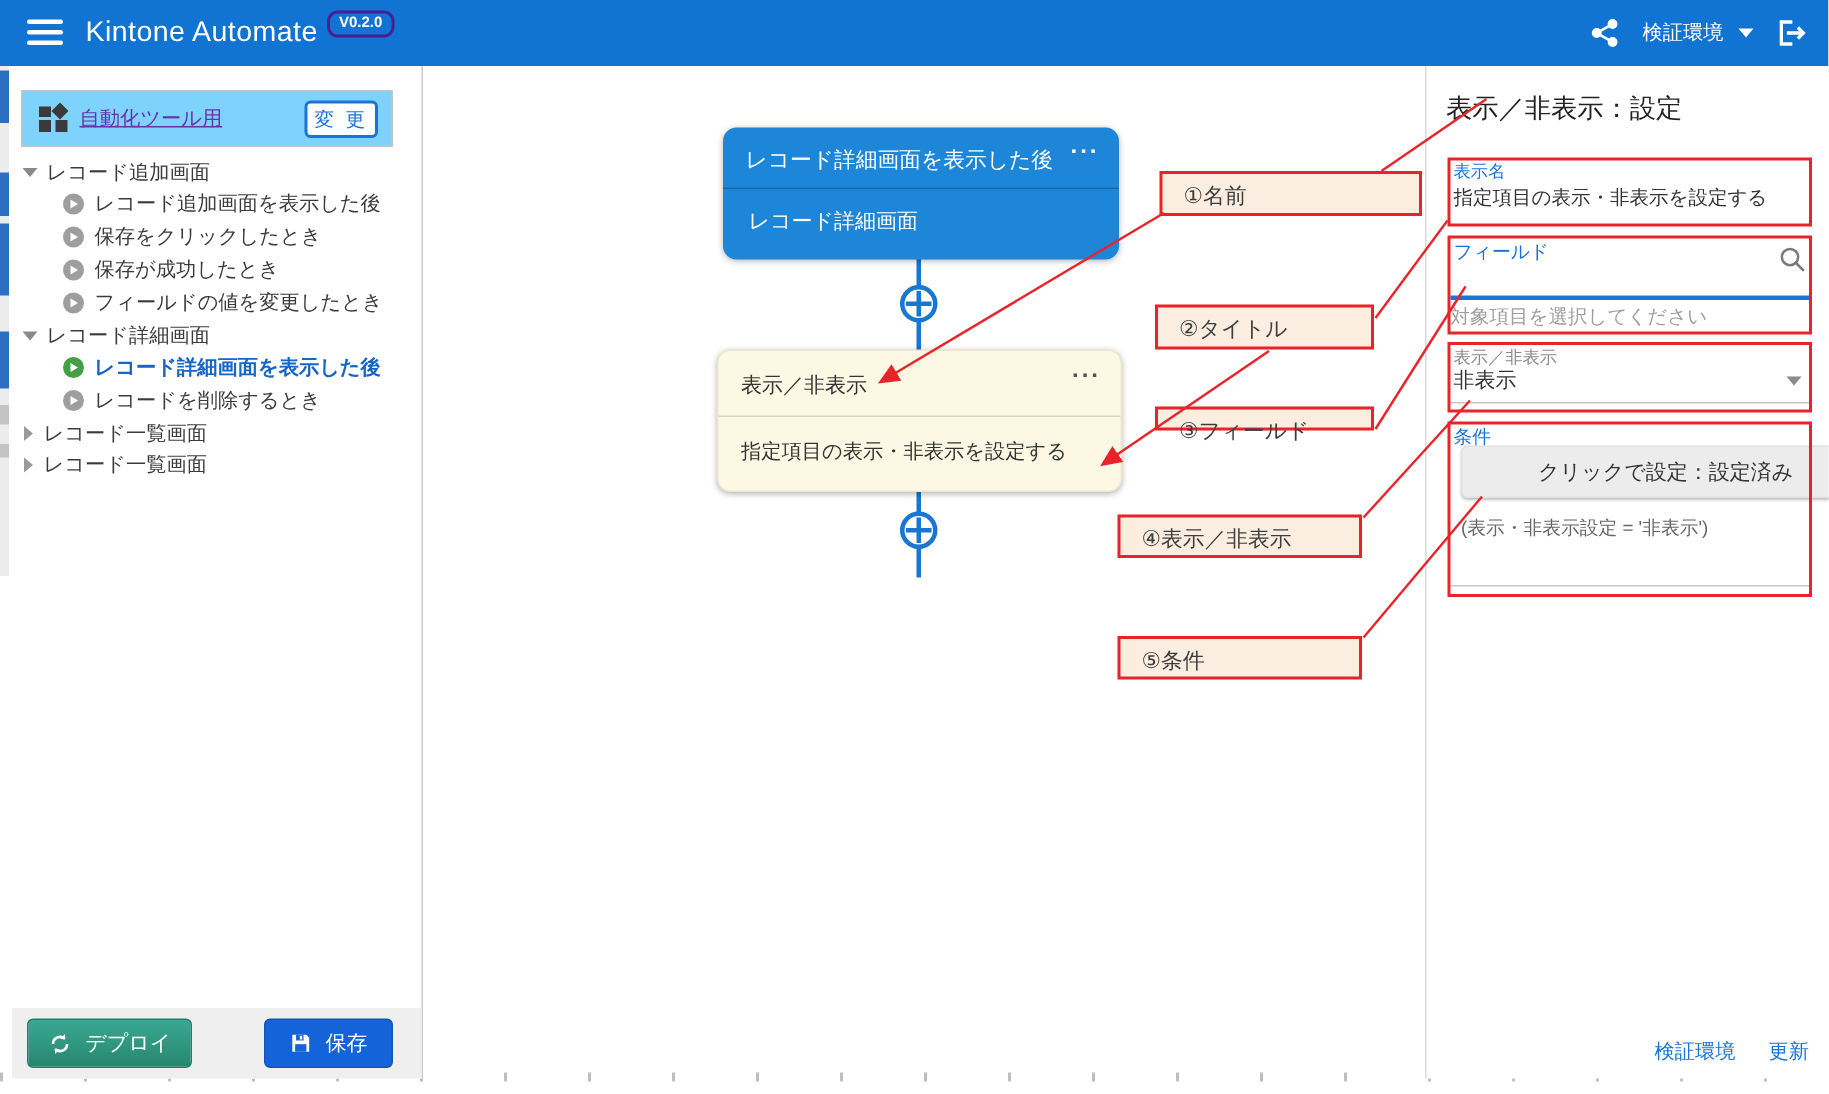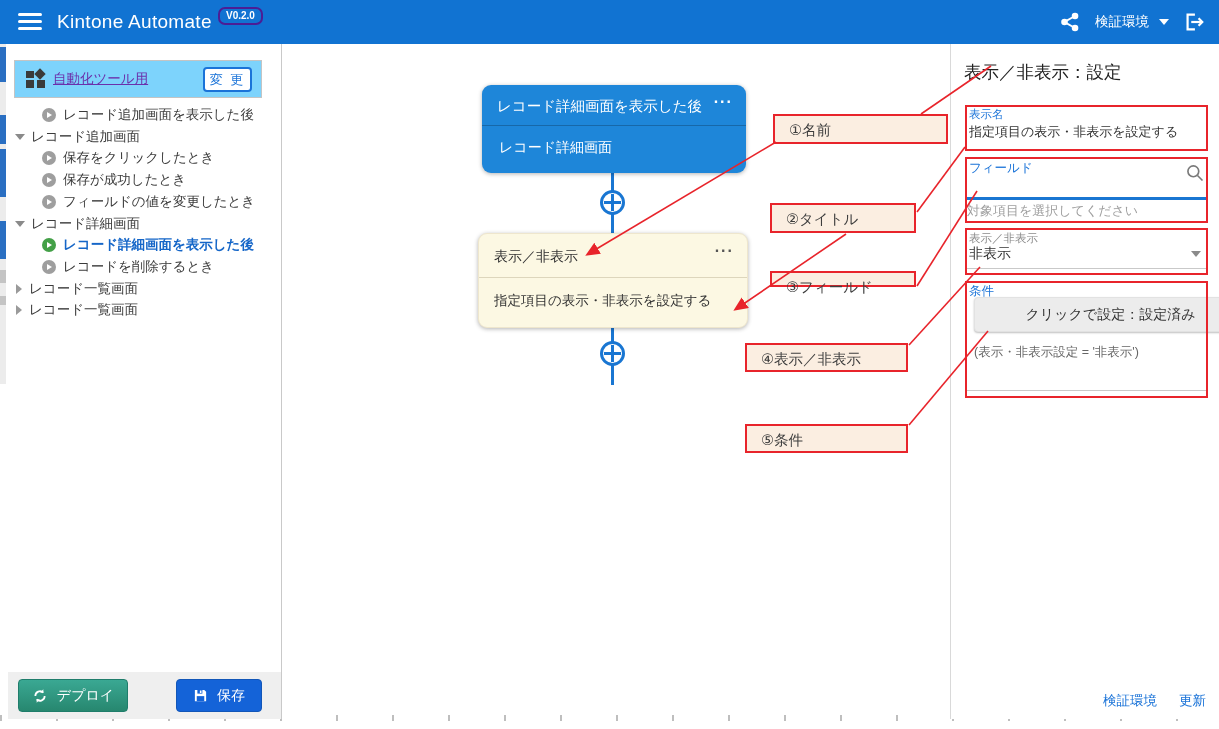--- a/index.html
+++ b/index.html
@@ -159,27 +159,27 @@
         <i class="ab1"></i>
         <i class="ab2"></i>
         <i class="ab3"></i>
         <i class="ab4"></i>
       </span>
     <a class="app-link">自動化ツール用</a>
     <div class="change-button">変 更</div>
   </div>
 
   <div class="tree">
-    <div class="trow tchild">
-      <span class="play-ico"></span>
-      <span class="lbl">レコード追加画面を表示した後</span>
-    </div>
     <div class="trow">
       <span class="caret-open"></span>
       <span class="lbl">レコード追加画面</span>
+    </div>
+    <div class="trow tchild">
+      <span class="play-ico"></span>
+      <span class="lbl">レコード追加画面を表示した後</span>
     </div>
     <div class="trow tchild">
       <span class="play-ico"></span>
       <span class="lbl">保存をクリックしたとき</span>
     </div>
     <div class="trow tchild">
       <span class="play-ico"></span>
       <span class="lbl">保存が成功したとき</span>
     </div>
     <div class="trow tchild">

